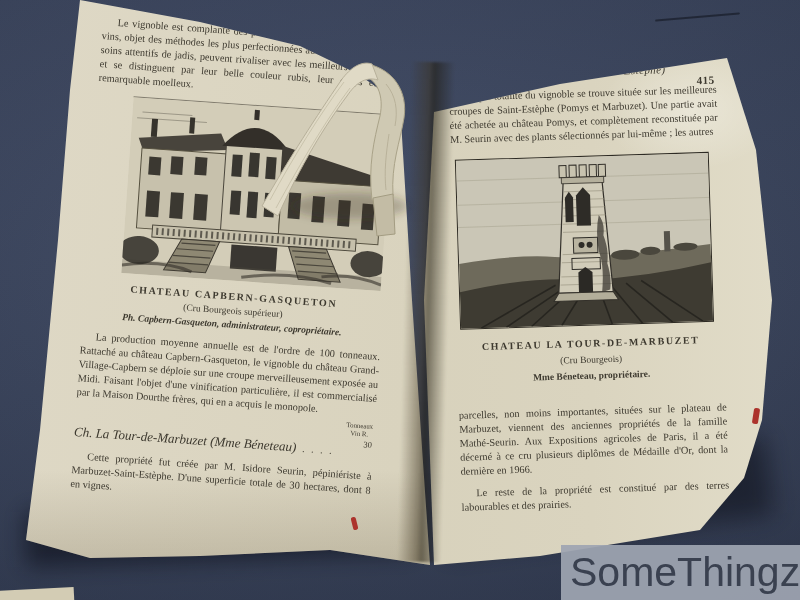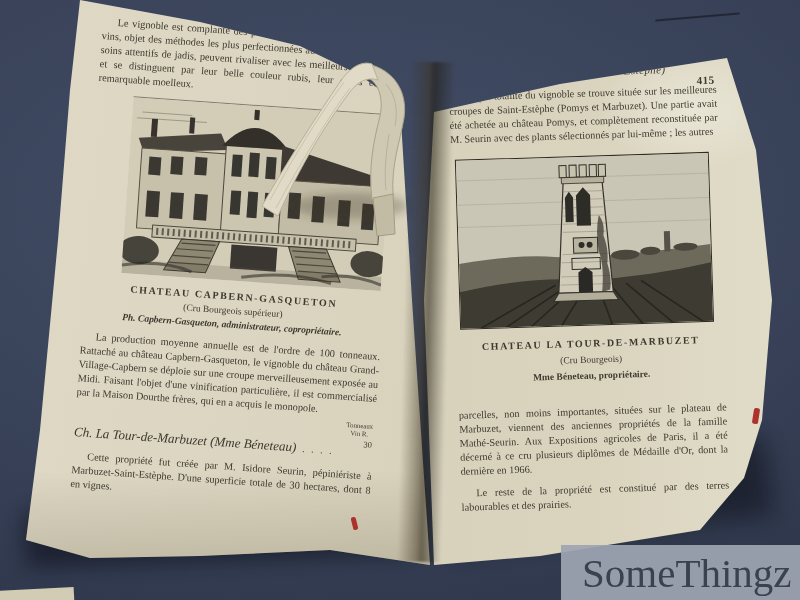--- a/index.html
+++ b/index.html
@@ -91,22 +91,22 @@
 
   .mt8{margin-top:8px;} .mt10{margin-top:10px;} .mt12{margin-top:12px;}
   .mt24{margin-top:24px;}
 
   
   .ribbon{position:absolute;left:260px;top:44px;width:172px;height:198px;}
 
   
   .watermark{position:absolute;left:561px;top:545px;width:239px;height:55px;
     background:rgba(158,165,178,.93);display:flex;align-items:center;}
-  .watermark span{font-family:Liberation Serif, serif;
-    font-size:41px;color:#3a4150;padding-left:21px;letter-spacing:0;text-align:right;}
+  .watermark span{font-family:Liberation Sans, sans-serif;
+    font-size:41px;color:#3a4150;padding-left:9px;letter-spacing:0;text-align:right;}
 </style>
 </head>
 <body>
 
 <div class="bg"></div>
 <div class="bg-scratch"></div>
 <div class="shadow-left"></div>
 <div class="shadow-right"></div>
 
 <div class="page page-left">

